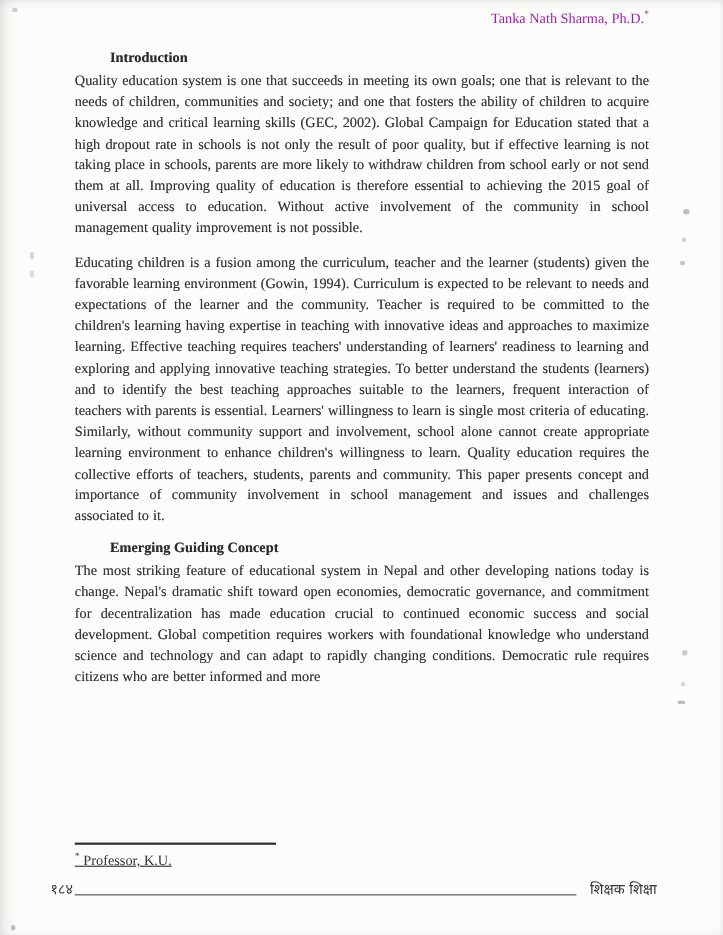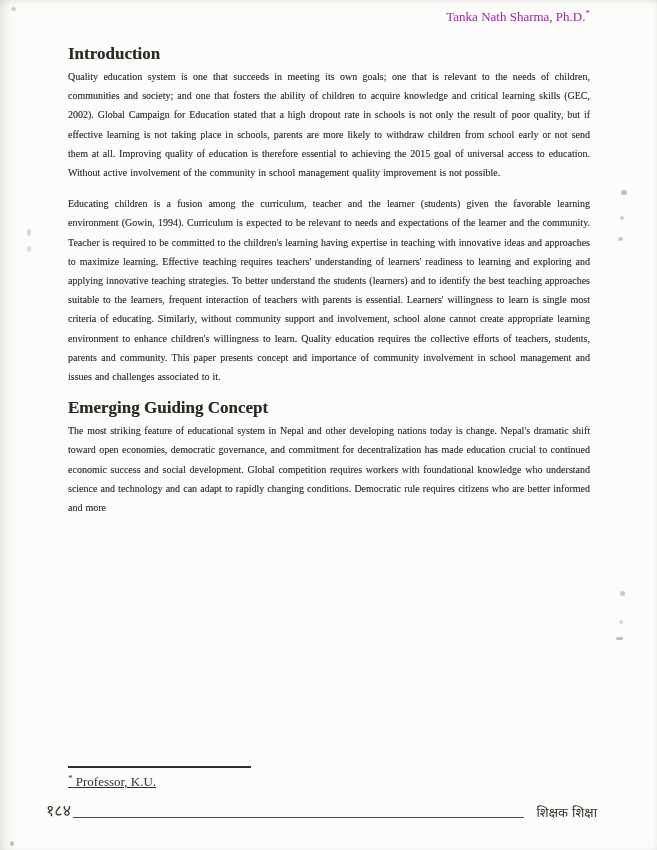--- a/index.html
+++ b/index.html
@@ -41,29 +41,30 @@
     color: #a21caf;
   }
   .author sup, .footnote sup {
     font-size: 9px;
     vertical-align: super;
     line-height: 0;
   }
   .section-heading {
     margin-top: 19px;
     font-weight: bold;
-    font-size: 17px;
+    font-size: 13px;
     color: #2b2a27;
     text-shadow: 0 0 .5px rgba(43,42,39,.55);
+    margin-left: 32px;
   }
   .section-heading.second { margin-top: 7px; font-family: Liberation Serif, serif; }
   p.body {
     margin: 3px 0 12px 0;
     text-align: justify;
-    font-size: 10px;
+    font-size: 13px;
     line-height: 19.2px;
     word-spacing: .5px;
     color: #333230;
     text-shadow: 0 0 .5px rgba(51,50,48,.5);
   }
   .footnote-block {
     position: absolute;
     left: 68px;
     top: 766px;
     background: #fcfcfa;
@@ -84,21 +85,21 @@
     left: 46px;
     right: 60px;
     top: 799px;
     display: flex;
     align-items: flex-end;
     font-size: 13.5px;
     color: #34332f;
   }
   .page-number {
     font-family: "DejaVu Sans", "Liberation Serif", sans-serif;
-    font-size: 16px;
+    font-size: 13px;
     white-space: nowrap;
   }
   .footer-line {
     flex: 1;
     border-bottom: 1.6px solid #4c4a45;
     margin: 0 12px 3px 2px;
   }
   .journal-name {
     font-family: "DejaVu Sans", "Liberation Serif", sans-serif;
     font-size: 13px;

